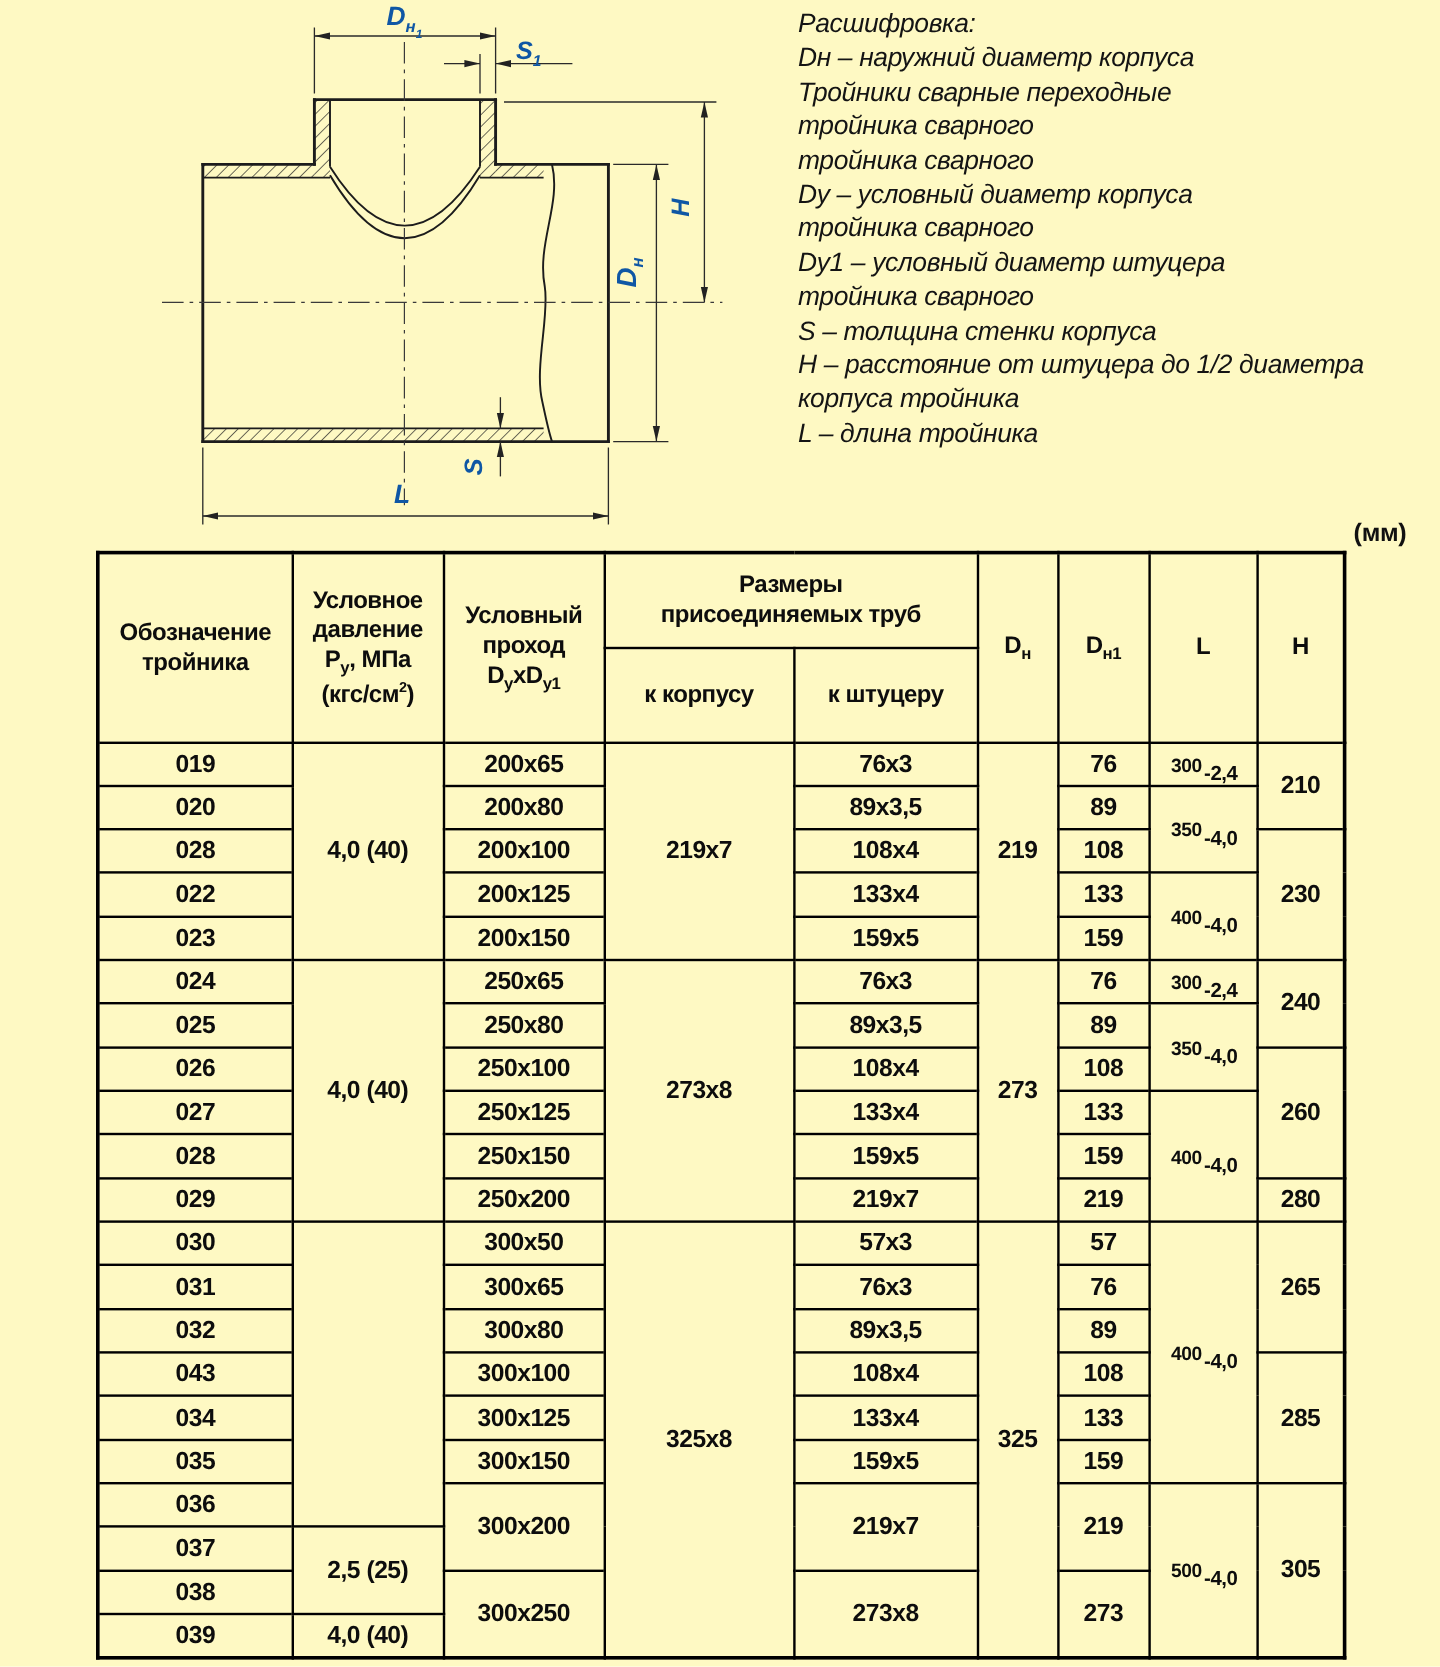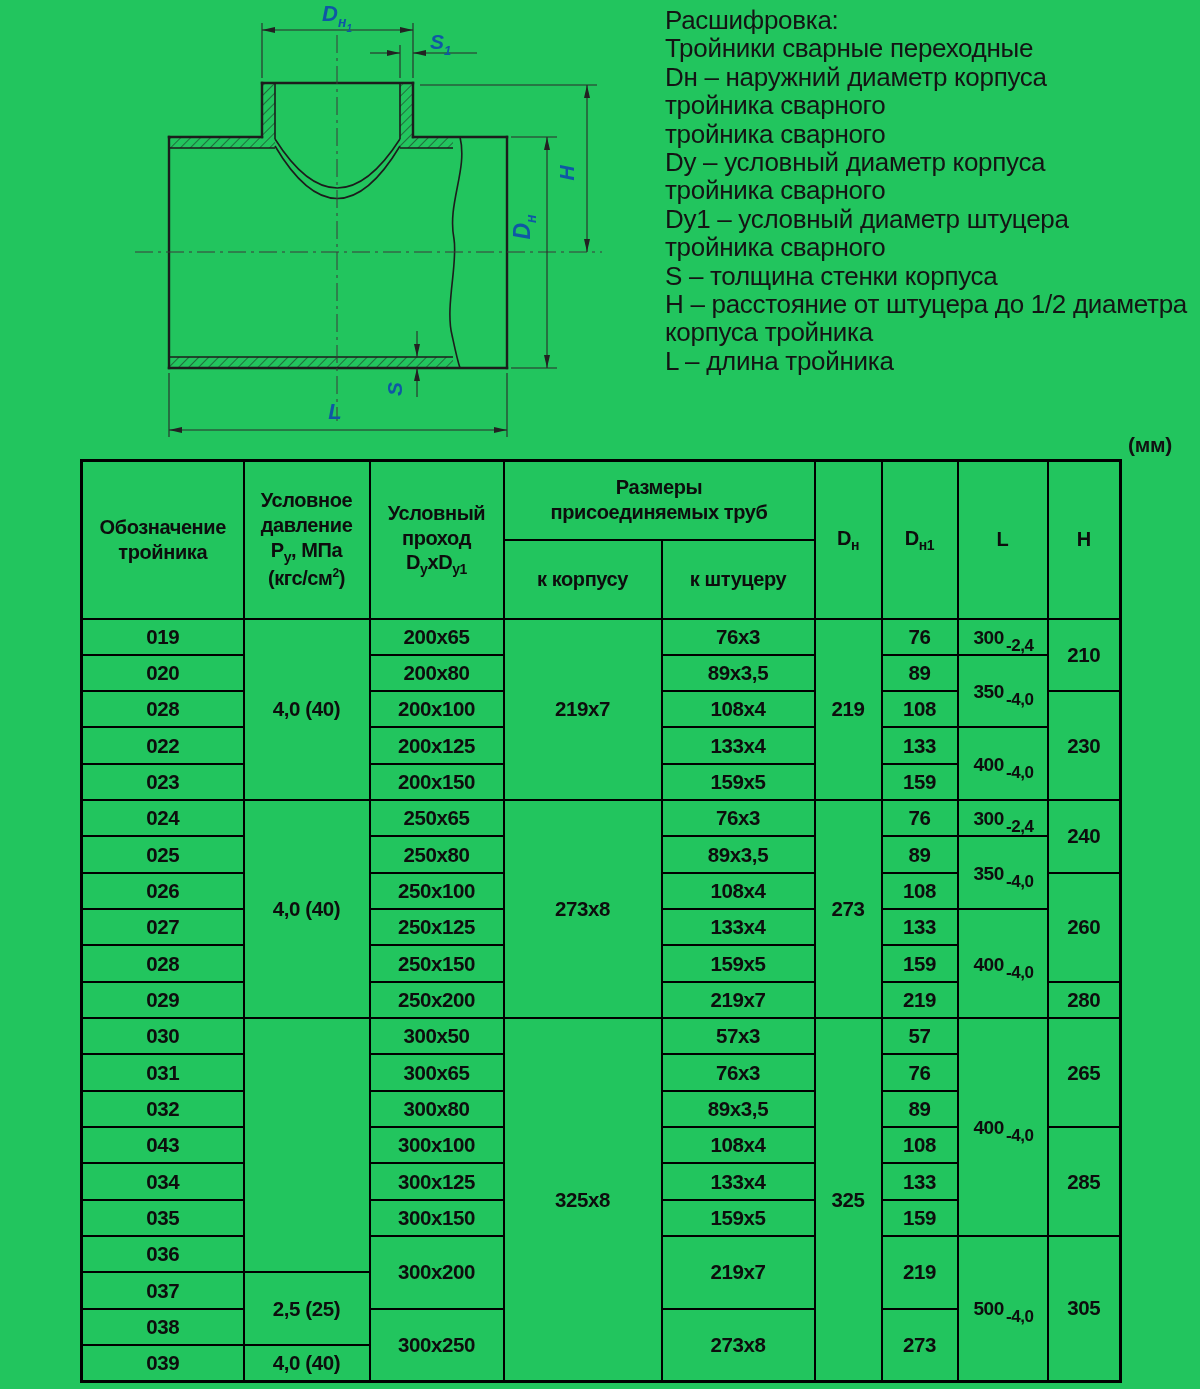--- a/index.html
+++ b/index.html
@@ -1,38 +1,38 @@
 <!DOCTYPE html>
 <html><head>
 <meta charset="utf-8">
 <style>
   html,body{margin:0;padding:0;background:#fff;}
-  #page{position:relative;width:1200px;height:1389px;background:#22c55e;overflow:hidden;
+  #page{position:relative;width:1200px;height:1389px;background:#fef9c3;overflow:hidden;
         font-family:"Liberation Sans",sans-serif;color:#111;}
 
   
   #legend{position:absolute;left:665px;top:6px;width:525px;}
-  #legend .lline{font-size:26px;line-height:28.4px;color:#141414;letter-spacing:-0.3px;white-space:nowrap;}
+  #legend .lline{font-size:22px;line-height:28.4px;color:#141414;letter-spacing:-0.3px;white-space:nowrap;font-style:italic;}
 
   
   #units{position:absolute;left:1128px;top:433px;font-size:21px;font-weight:700;letter-spacing:-0.3px;}
 
   
   #dimtable{position:absolute;left:80px;top:459px;border-collapse:collapse;table-layout:fixed;
             width:1039px;}
   #dimtable td,#dimtable th{border:2px solid #000;text-align:center;vertical-align:middle;
             padding:0;font-weight:700;color:#0d0d0d;letter-spacing:-0.4px;overflow:hidden;}
   #dimtable{border:3px solid #000;}
   #dimtable th{font-size:20px;font-weight:700;line-height:1.24;}
   #dimtable td{font-size:20.5px;}
   #dimtable tr.hr1{height:79px;} #dimtable tr.hr2{height:79px;}
   #dimtable tr.dr{height:36.33px;}
   #dimtable sub{font-size:13px;} #dimtable sup{font-size:12px;}
   #dimtable th sub{font-size:14px;}
-  .tbase{font-size:19px;} 
+  .tbase{font-size:16px;} 
   .tsub{font-size:17px;position:relative;top:7px;left:2px;}
 
   
   #draw{position:absolute;left:85px;top:5px;}
   .dlabel{font-family:"Liberation Sans",sans-serif;font-style:italic;font-weight:700;fill:#0f57a5;}
 </style>
 </head>
 <body>
 <div id="page">
 
@@ -102,22 +102,22 @@
   <text class="dlabel" x="252" y="16" font-size="22" text-anchor="middle"><tspan>D</tspan><tspan font-size="14" dy="6">н</tspan><tspan font-size="10" dy="5">1</tspan></text>
   <text class="dlabel" x="345" y="44" font-size="21"><tspan>S</tspan><tspan font-size="13" dy="6">1</tspan></text>
   <text class="dlabel" transform="rotate(-90 489 168)" x="489" y="168" font-size="21" text-anchor="middle">H</text>
   <text class="dlabel" transform="rotate(-90 445 222)" x="445" y="222" font-size="23" text-anchor="middle"><tspan>D</tspan><tspan font-size="14" dy="6">н</tspan></text>
   <text class="dlabel" transform="rotate(-90 317 384)" x="317" y="384" font-size="21" text-anchor="middle">S</text>
   <text class="dlabel" x="250" y="414" font-size="22" text-anchor="middle">L</text>
 </svg>
 
 <div id="legend">
       <div class="lline">Расшифровка:</div>
+      <div class="lline">Dн – наружний диаметр корпуса</div>
       <div class="lline">Тройники сварные переходные</div>
-      <div class="lline">Dн – наружний диаметр корпуса</div>
       <div class="lline">тройника сварного</div>
       <div class="lline">тройника сварного</div>
       <div class="lline">Dу – условный диаметр корпуса</div>
       <div class="lline">тройника сварного</div>
       <div class="lline">Dу1 – условный диаметр штуцера</div>
       <div class="lline">тройника сварного</div>
       <div class="lline">S – толщина стенки корпуса</div>
       <div class="lline">H – расстояние от штуцера до 1/2 диаметра</div>
       <div class="lline">корпуса тройника</div>
       <div class="lline">L – длина тройника</div>

